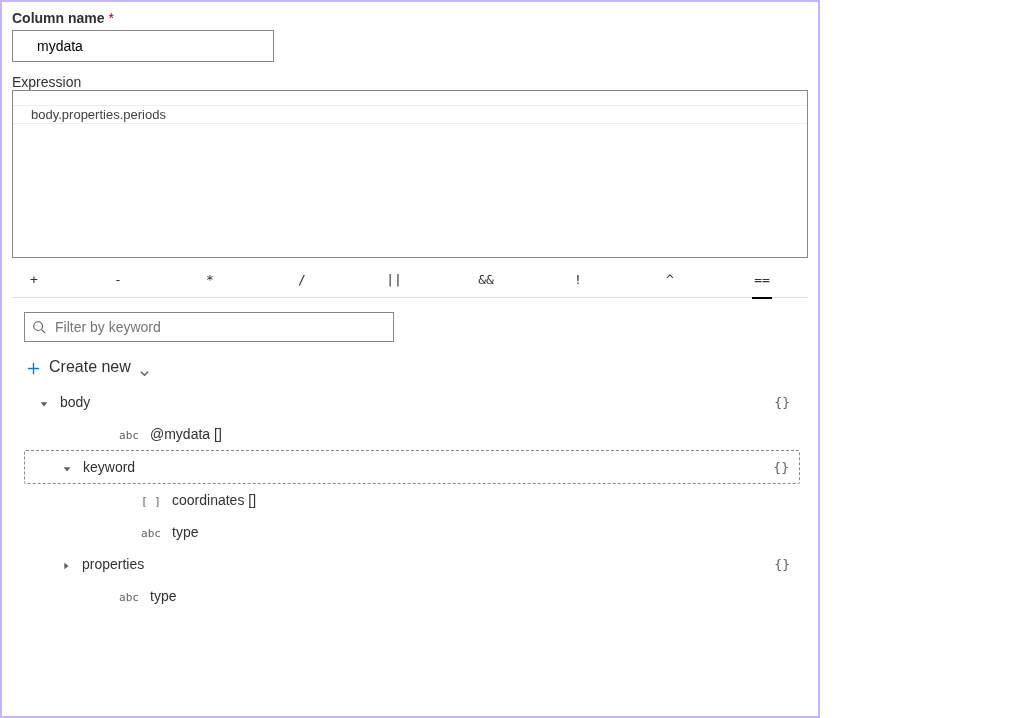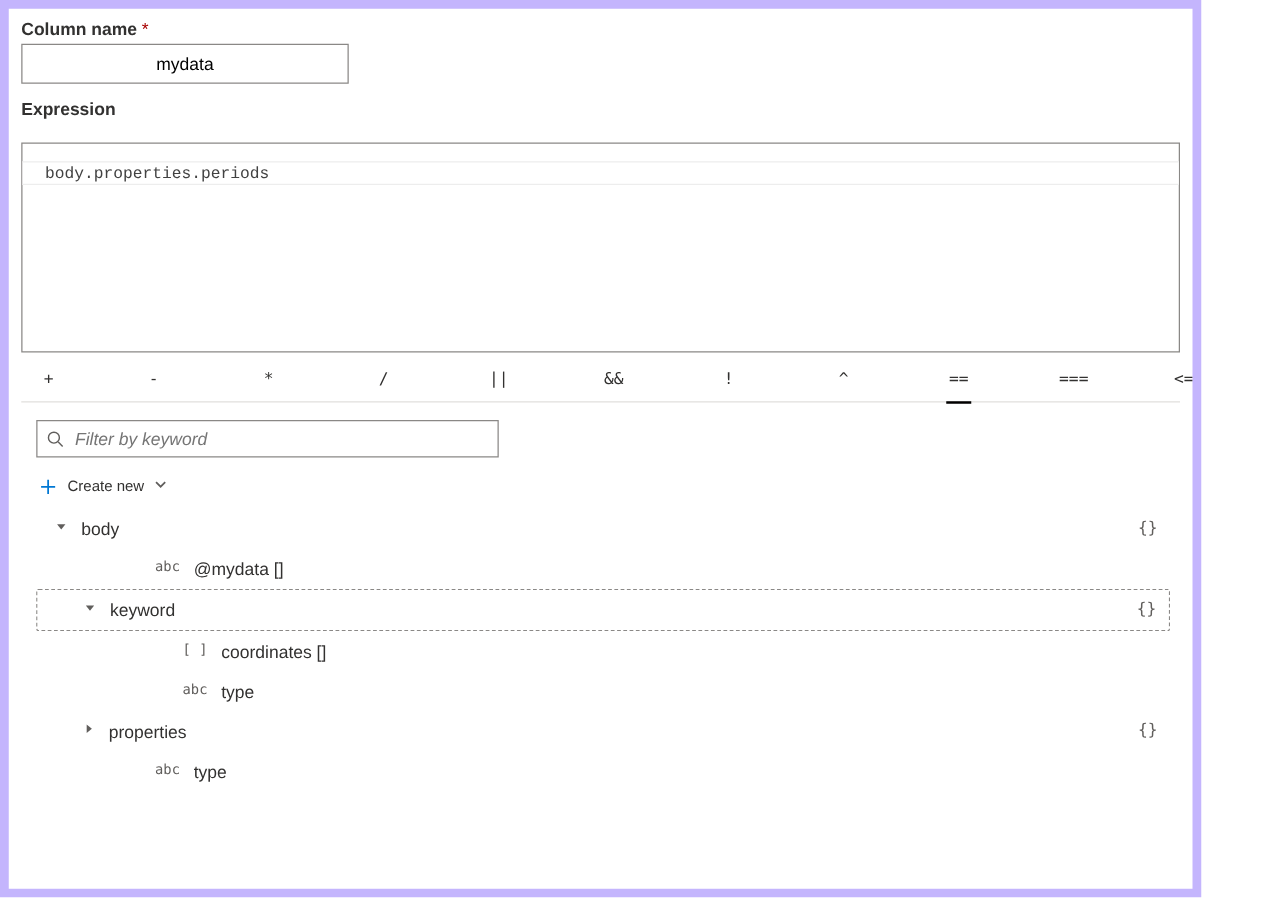--- a/index.html
+++ b/index.html
@@ -4,58 +4,57 @@
 <style>
   * { box-sizing: border-box; }
   body {
     margin: 0;
     font-family: "Segoe UI", Arial, sans-serif;
     font-size: 14px;
     color: #323130;
     background: #fff;
   }
   .frame {
-    border: 7px solid #c4b5fd;
-    width: 961px;
+    border: 2px solid #c4b5fd;
+    width: 820px;
     height: 718px;
     overflow: hidden;
     position: relative;
   }
   .top {
     padding: 8px 10px 0 10px;
   }
   .label-row {
     font-weight: 600;
     margin-bottom: 4px;
   }
   .req { color: #a80000; font-weight: 400; }
   .textinput {
     width: 262px;
     height: 32px;
     border: 1px solid #8a8886;
     padding: 4px 24px;
     font-size: 14px;
     font-family: inherit;
-    text-align: center;
   }
   .expr-label {
-    font-weight: 700;
+    font-weight: 400;
     margin-top: 12px;
-    margin-bottom: 19px;
+    margin-bottom: 0;
   }
   .expr-box {
     border: 1px solid #8a8886;
     height: 168px;
     background: #fff;
   }
   .expr-line {
     margin-top: 14px;
     border-top: 1px solid #ededed;
     border-bottom: 1px solid #ededed;
-    font-family: Liberation Mono, monospace;
+    font-family: Liberation Sans, sans-serif;
     font-size: 13px;
     padding: 1px 0 1px 18px;
     white-space: pre;
     background: #fff;
     color: #424242;
   }
   .ops-bar {
     display: flex;
     padding: 14px 0 10px 0;
     border-bottom: 1px solid #e1dfdd;
@@ -108,53 +107,52 @@
     overflow: hidden;
   }
   .filter-input {
     width: 370px;
     height: 30px;
     border: 1px solid #8a8886;
     padding: 4px 8px 4px 30px;
     font-size: 14px;
     font-family: inherit;
     background: #fff;
-    font-style: italic;
   }
   .filter-wrap {
     position: relative;
     margin-bottom: 12px;
   }
   .search-icon {
     position: absolute;
     left: 8px;
     top: 50%;
     transform: translateY(-50%);
     width: 14px;
     height: 14px;
     color: #605e5c;
   }
   .create-row {
     display: flex;
-    align-items: flex-start;
+    align-items: flex-end;
     gap: 8px;
     padding: 4px 0 10px 2px;
     color: #0078d4;
     cursor: pointer;
-    font-size: 12px;
+    font-size: 16px;
   }
   .create-row .label { color: #323130; }
   .plus-icon { width: 15px; height: 15px; color: #0078d4; }
   .chev-icon { width: 11px; height: 11px; color: #605e5c; }
   .tree {
     font-size: 14px;
   }
   .tree-row {
     display: flex;
-    align-items: flex-start;
+    align-items: flex-end;
     padding: 8px 4px;
     gap: 10px;
   }
   .tree-row .badge {
     margin-left: auto;
     color: #605e5c;
     font-family: "Consolas", monospace;
     font-size: 13px;
     padding-right: 6px;
   }

